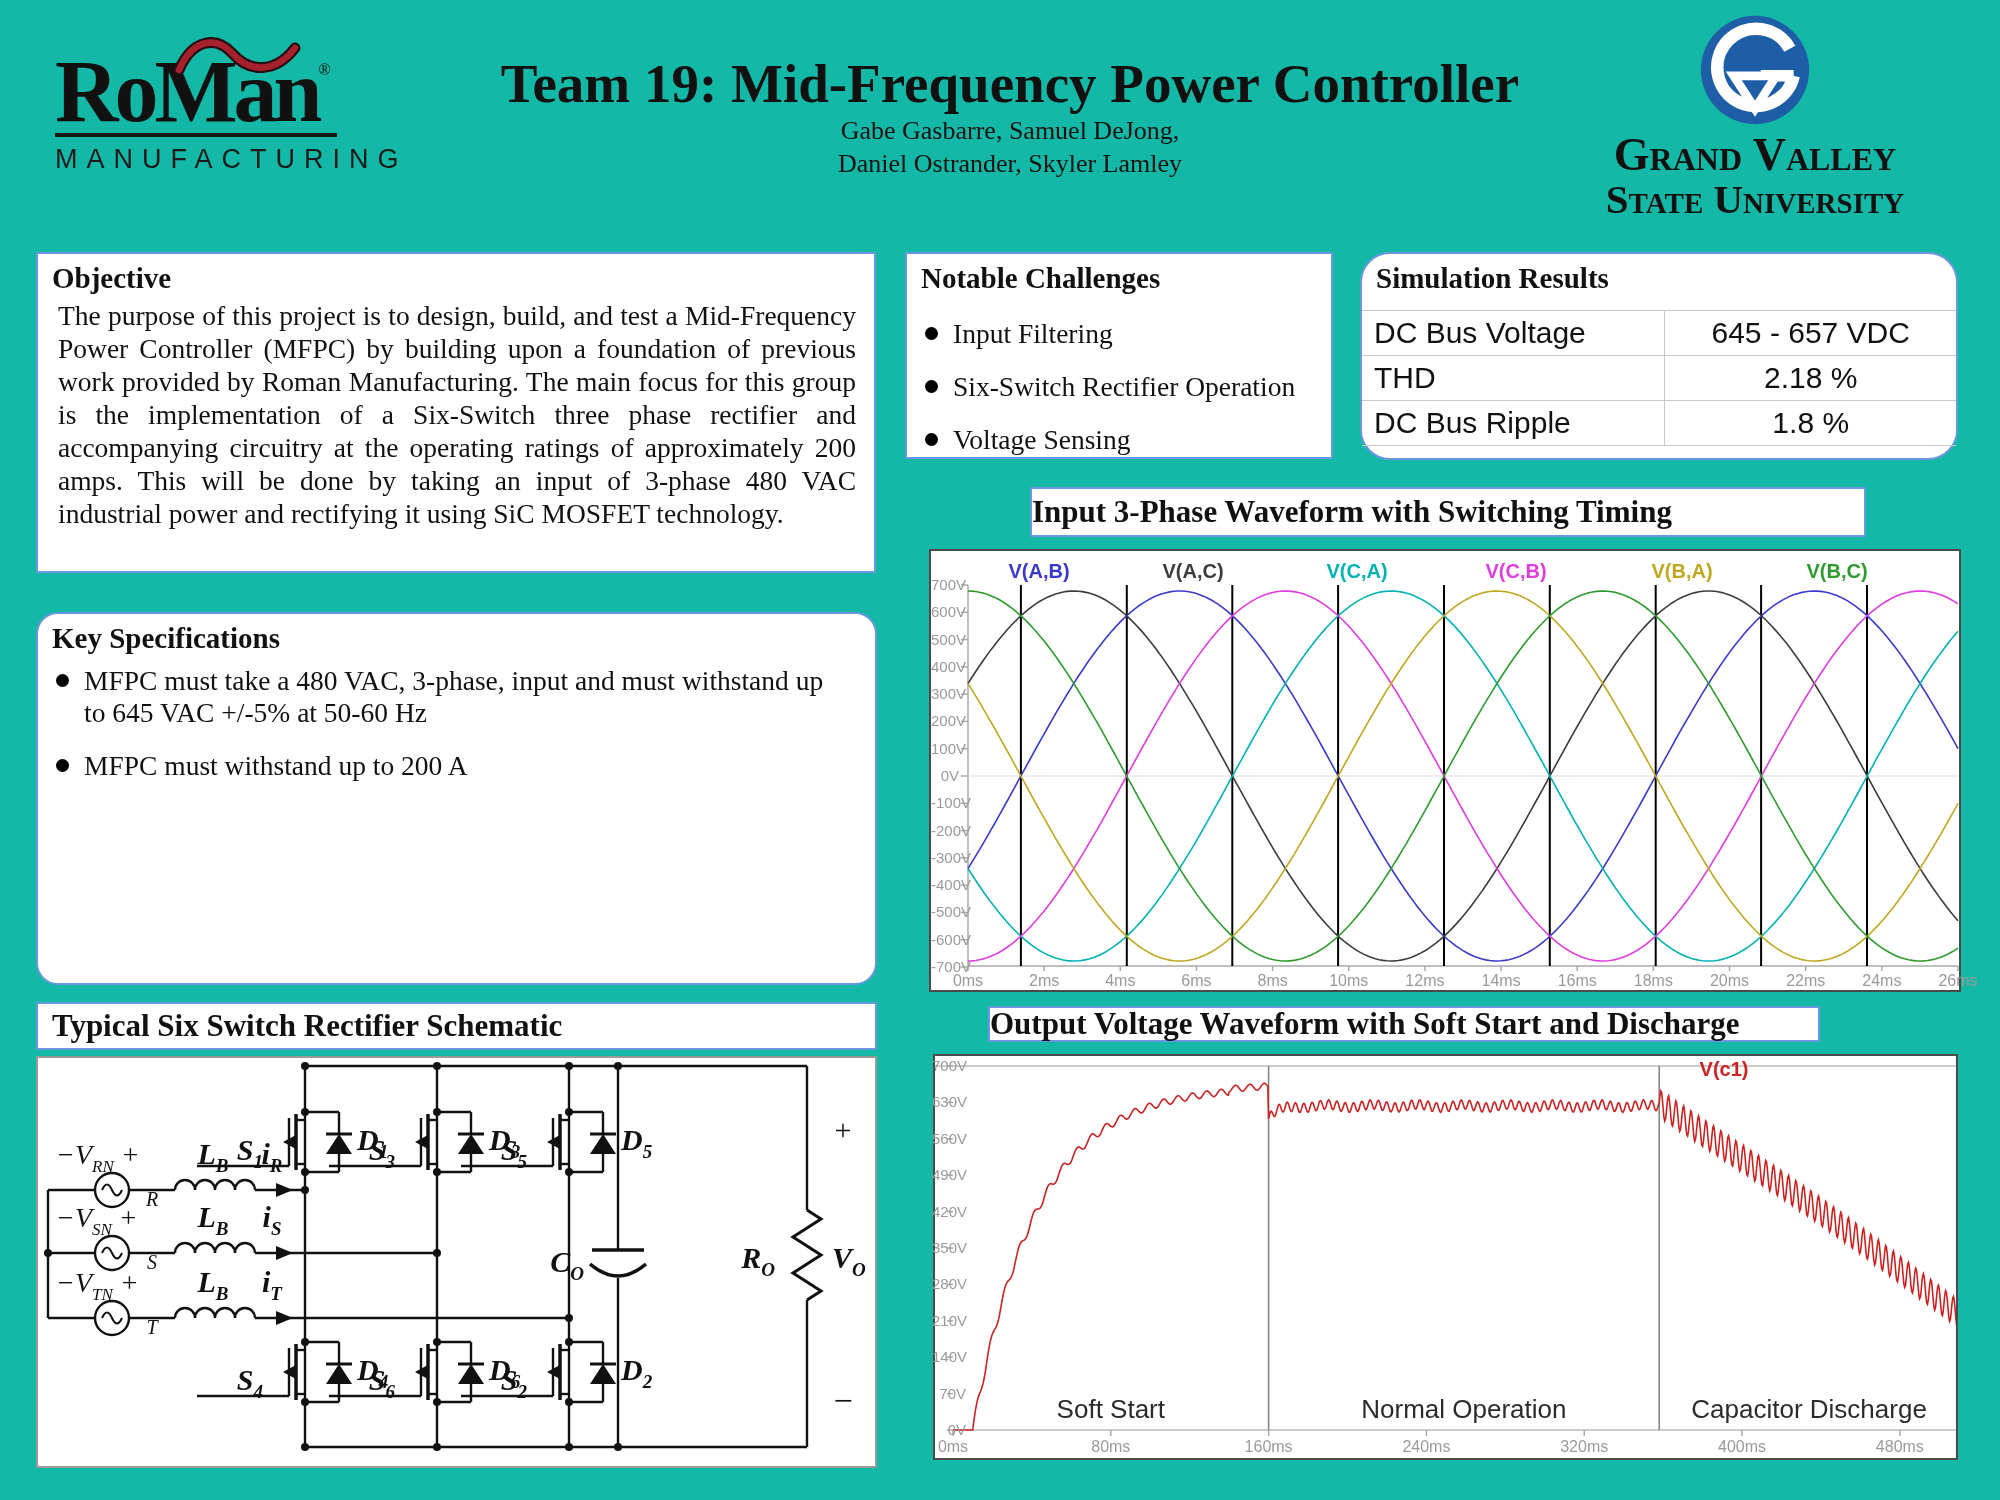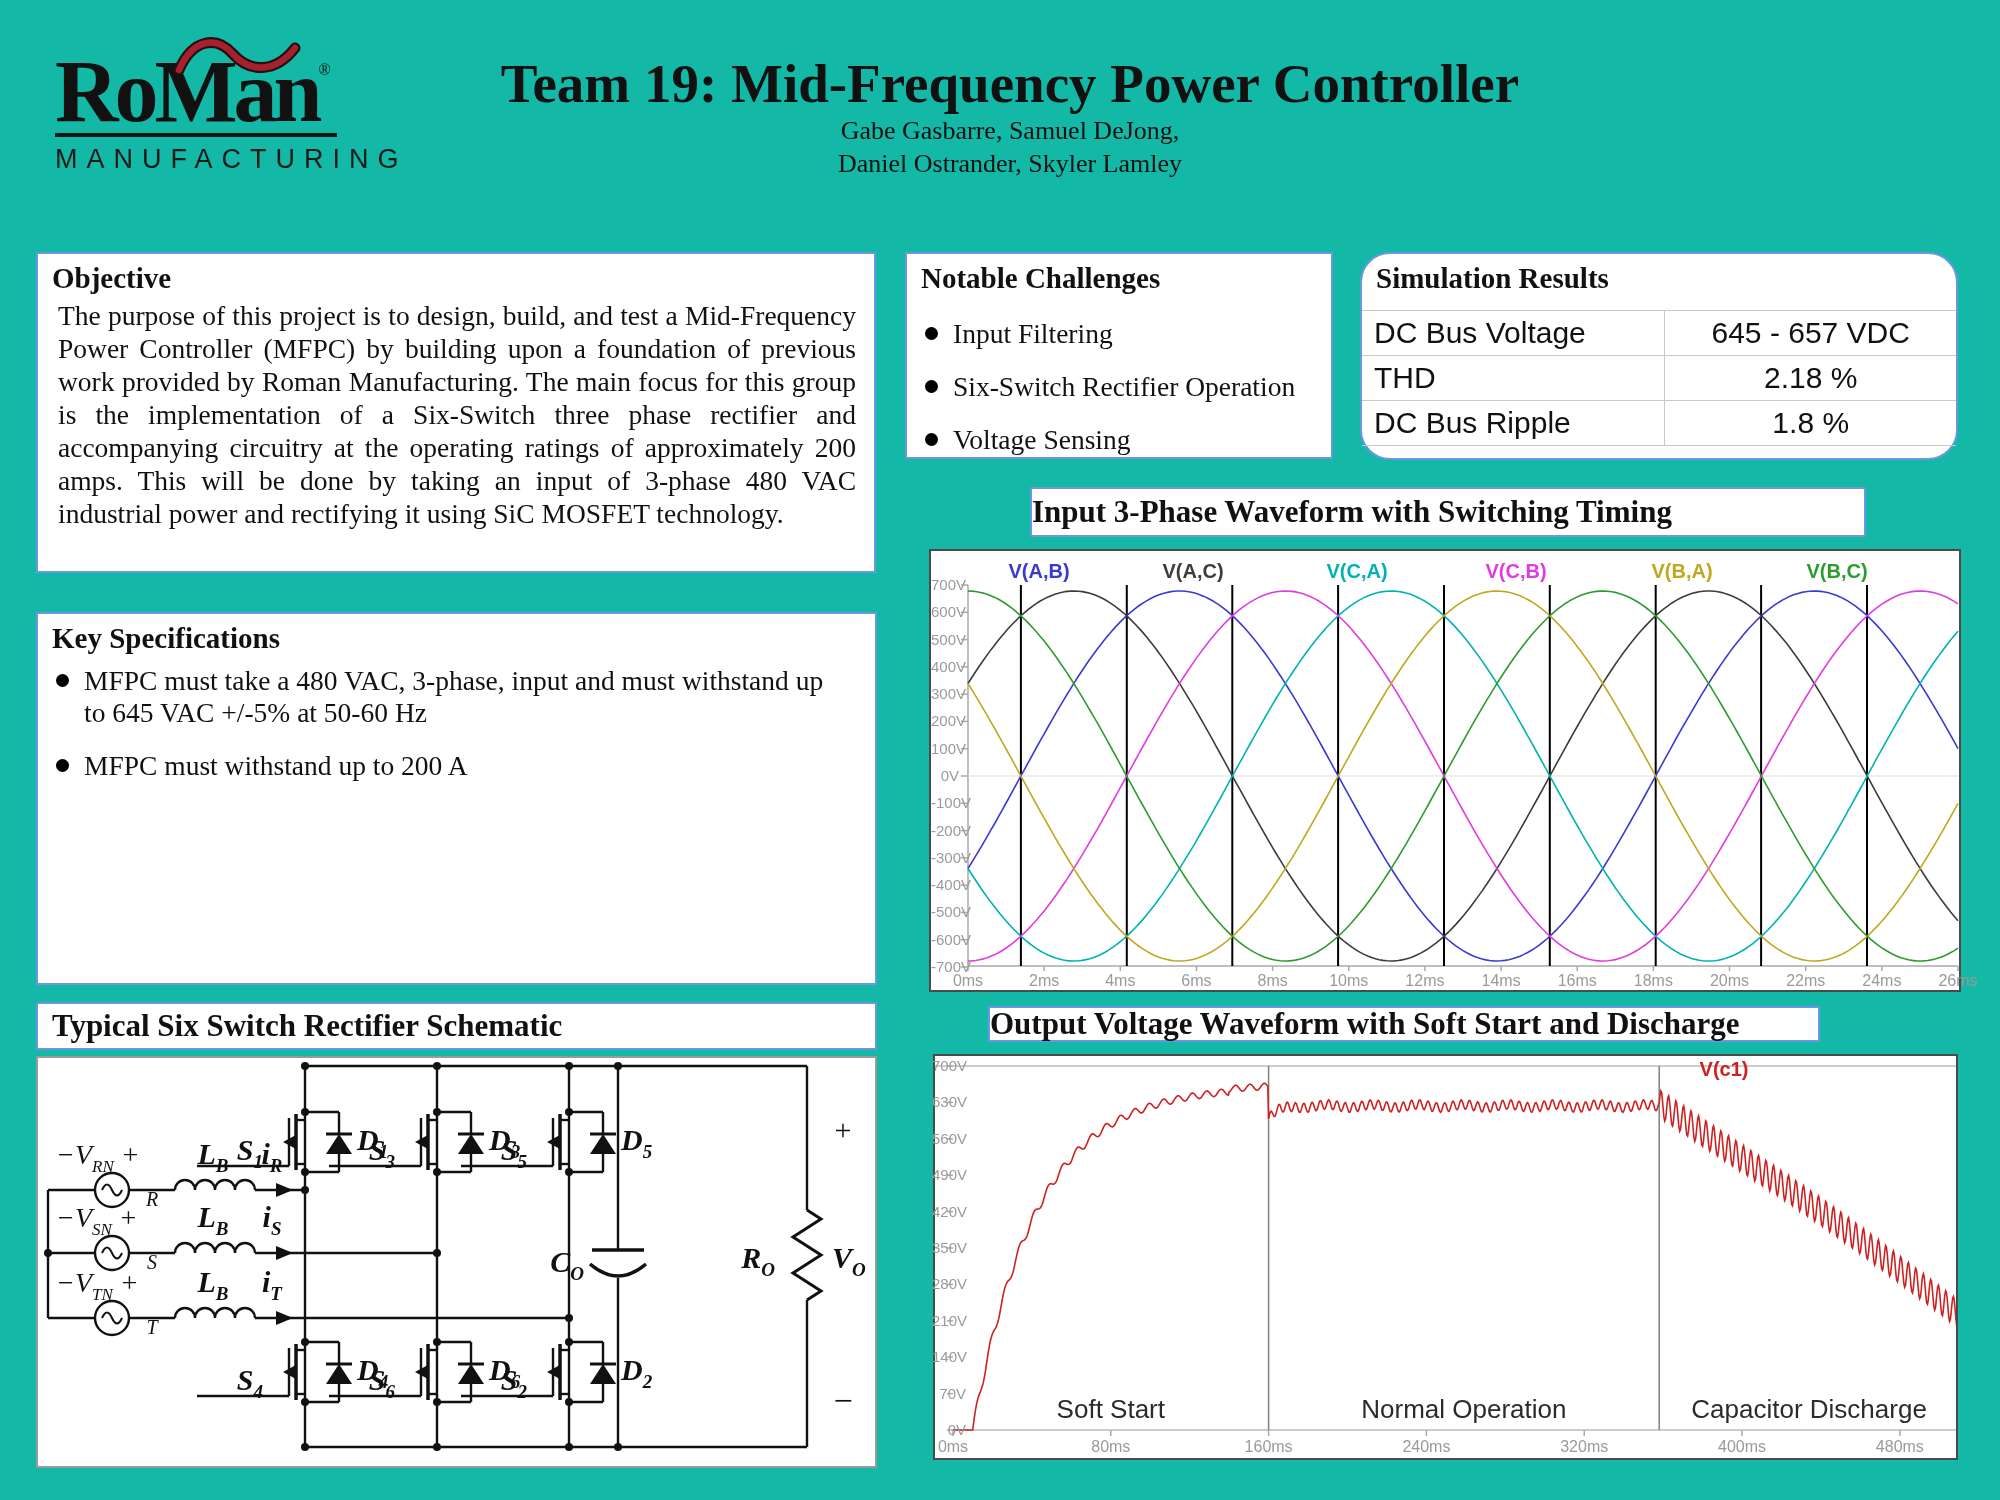--- a/index.html
+++ b/index.html
@@ -27,21 +27,21 @@
   .obj-body{font-size:27.5px;line-height:33px;text-align:justify;padding:2px 18px 0 20px;}
   #challenges-box{left:905px;top:252px;width:428px;height:207px;}
   .bullet-item{position:relative;font-size:27.5px;padding-left:46px;margin-top:21px;}
   .bullet-item .dot{position:absolute;left:18px;top:9px;width:13px;height:13px;border-radius:50%;background:#000;}
   #simulation-box{left:1360px;top:252px;width:598px;height:208px;border-radius:30px;}
   .sim-table{position:absolute;left:0;top:56px;width:100%;font-family:"Liberation Sans",sans-serif;font-size:30px;}
   .sim-row{display:flex;height:44px;border-top:1px solid #c9c9c9;align-items:center;}
   .sim-label{width:51%;padding-left:12px;box-sizing:border-box;}
   .sim-value{width:49%;text-align:right;border-left:1px solid #c9c9c9;height:100%;display:flex;align-items:center;justify-content:center;}
   .sim-empty{height:17px;border-top:1px solid #c9c9c9;}
-  #keyspecs-box{left:36px;top:612px;width:841px;height:373px;}
+  #keyspecs-box{left:36px;top:612px;width:841px;height:373px;border-radius:22px;}
   #schematic-title-box{left:36px;top:1002px;width:841px;height:48px;display:flex;align-items:center;padding-left:14px;box-sizing:border-box;font-size:31px;font-weight:bold;}
   #schematic-region{left:36px;top:1056px;width:841px;height:412px;border:2px solid #9a9a9a;box-sizing:border-box;background:#fff;}
   
   #input-title-box{left:1030px;top:487px;width:836px;height:50px;}
   #input-chart{left:929px;top:549px;width:1032px;height:443px;border:2px solid #4a4a4a;box-sizing:border-box;background:#fff;}
   #output-title-box{left:988px;top:1006px;width:832px;height:36px;}
   #output-chart{left:933px;top:1054px;width:1025px;height:406px;border:2px solid #4a4a4a;box-sizing:border-box;background:#fff;}
   .chart-inner{position:absolute;inset:0;}
   .tickY{position:absolute;font-family:"Liberation Sans",sans-serif;font-size:15px;color:#9a9a9a;text-align:right;}
   .tickX{position:absolute;font-family:"Liberation Sans",sans-serif;font-size:16px;color:#9a9a9a;text-align:center;width:56px;transform:translateX(-50%);}
@@ -63,20 +63,30 @@
     </div>
     <div class="roman-sub">MANUFACTURING</div>
   </div>
 
   <div class="abs" id="title-block">
     <h1 id="poster-title">Team 19: Mid-Frequency Power Controller</h1>
     <div class="authors">Gabe Gasbarre, Samuel DeJong,</div>
     <div class="authors">Daniel Ostrander, Skyler Lamley</div>
   </div>
 
+  <div class="abs" id="gvsu-logo">
+    <svg width="116" height="116" viewBox="-60 -60 120 120">
+      <circle cx="0" cy="0" r="56" fill="#1d5ea7"></circle>
+      <path d="M 36,-22 A 40,40 0 1 0 40,6" fill="none" stroke="#ffffff" stroke-width="13"></path>
+      <path d="M 40,6 L 6,6" stroke="#ffffff" stroke-width="12"></path>
+      <path d="M -22,6 L 0,40 L 22,6 Z" fill="#1d5ea7" stroke="#ffffff" stroke-width="9"></path>
+    </svg>
+    <div class="gvsu-word1">Grand Valley</div>
+    <div class="gvsu-word2">State University</div>
+  </div>
 
   <div class="bluebox" id="objective-box">
     <div class="box-title">Objective</div>
     <div class="obj-body">The purpose of this project is to design, build, and test a Mid-Frequency Power Controller (MFPC) by building upon a foundation of previous work provided by Roman Manufacturing. The main focus for this group is the implementation of a Six-Switch three phase rectifier and accompanying circuitry at the operating ratings of approximately 200 amps. This will be done by taking an input of 3-phase 480 VAC industrial power and rectifying it using SiC MOSFET technology.</div>
   </div>
 
   <div class="bluebox" id="challenges-box">
     <div class="box-title">Notable Challenges</div>
     <div class="bullet-item"><span class="dot"></span><span>Input Filtering</span></div>
     <div class="bullet-item"><span class="dot"></span><span>Six-Switch Rectifier Operation</span></div>

